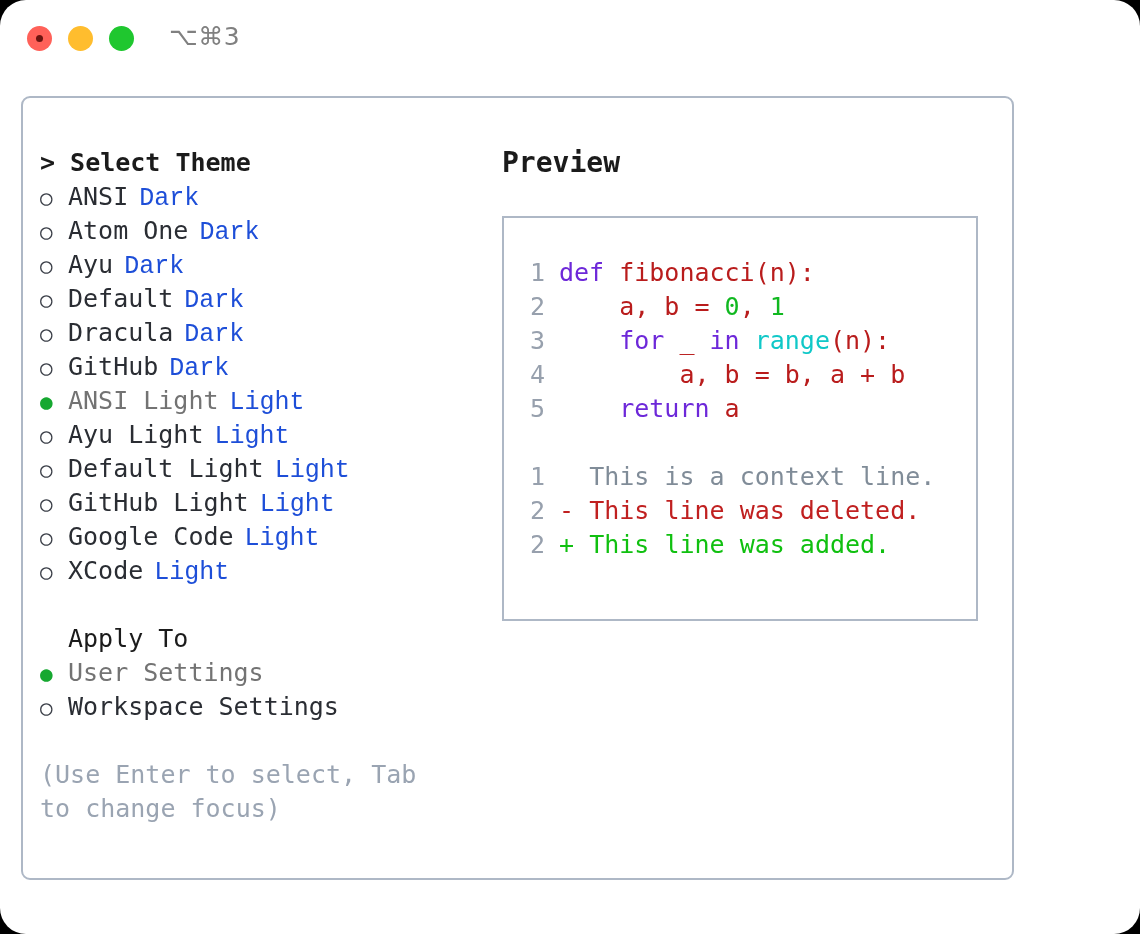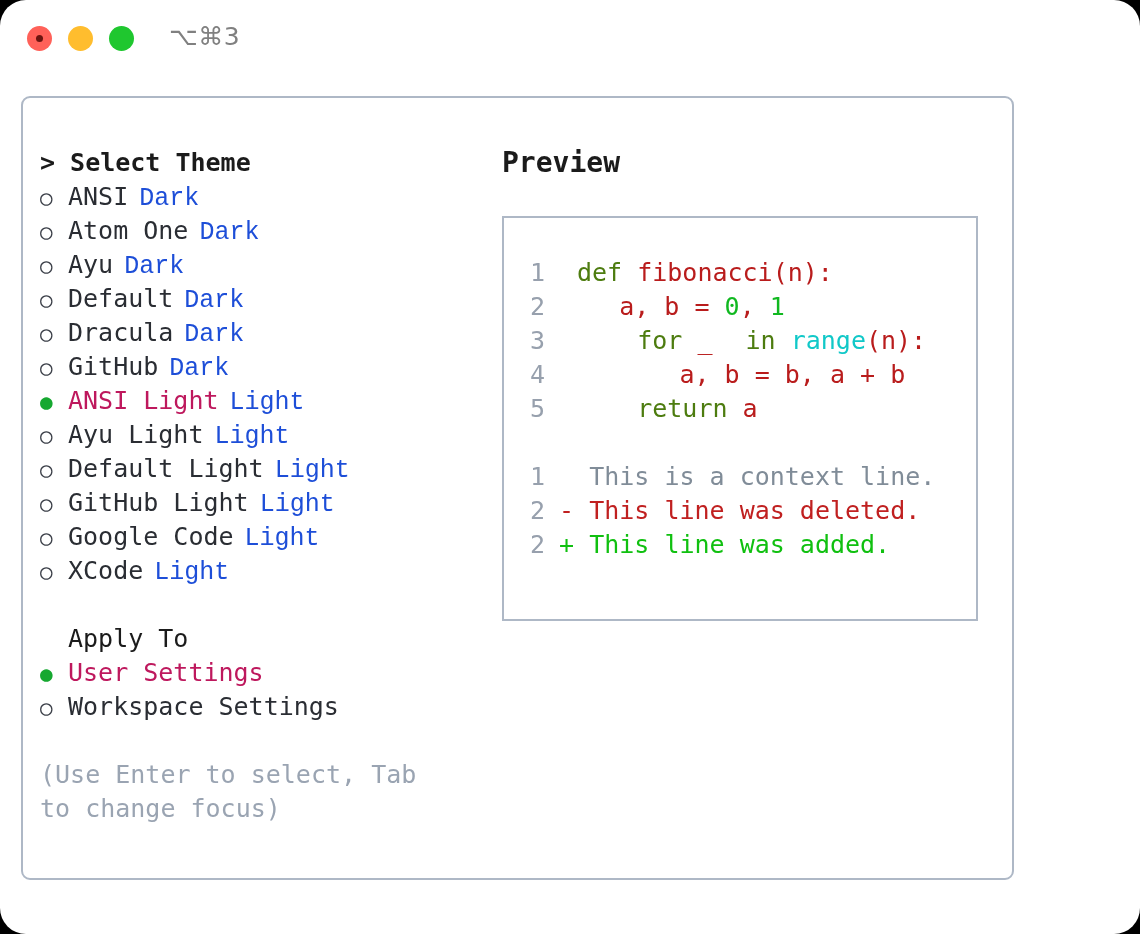--- a/index.html
+++ b/index.html
@@ -109,21 +109,21 @@
   }
   .bullet {
     width: 28px;
     flex: 0 0 28px;
     font-size: 21px;
     color: #3c4049;
     line-height: 34px;
   }
   .bullet.sel { color: #16a830; }
   .opt-label { color: #2a2d33; }
-  .opt-row.sel .opt-label { color: #be185d; }
+  .opt-row.sel .opt-label { color: #737373; }
   .opt-tag {
     color: #1d4ed8;
     padding-left: 11px;
     font-family: Liberation Mono, monospace;
   }
 
   .gap-block { height: 34px; }
 
   .hint {
     font-size: 25px;
@@ -171,21 +171,21 @@
   }
   .ln {
     width: 30px;
     flex: 0 0 30px;
     text-align: right;
     color: #97a0ad;
     padding-right: 14px;
   }
   .code-text { color: #1b1b1b; }
 
-  .tok-kw   { color: #4d7c0f; margin-left: 18px; }
+  .tok-kw   { color: #6d28d9; }
   .tok-fn   { color: #10c8c8; }
   .tok-num  { color: #10b820; }
   .tok-plain{ color: #b91c1c; }
 
   .blank-line { height: 34px; }
 
   .diff-ctx { color: #808c98; }
   .diff-del { color: #c02020; }
   .diff-add { color: #10c010; }
 </style>

